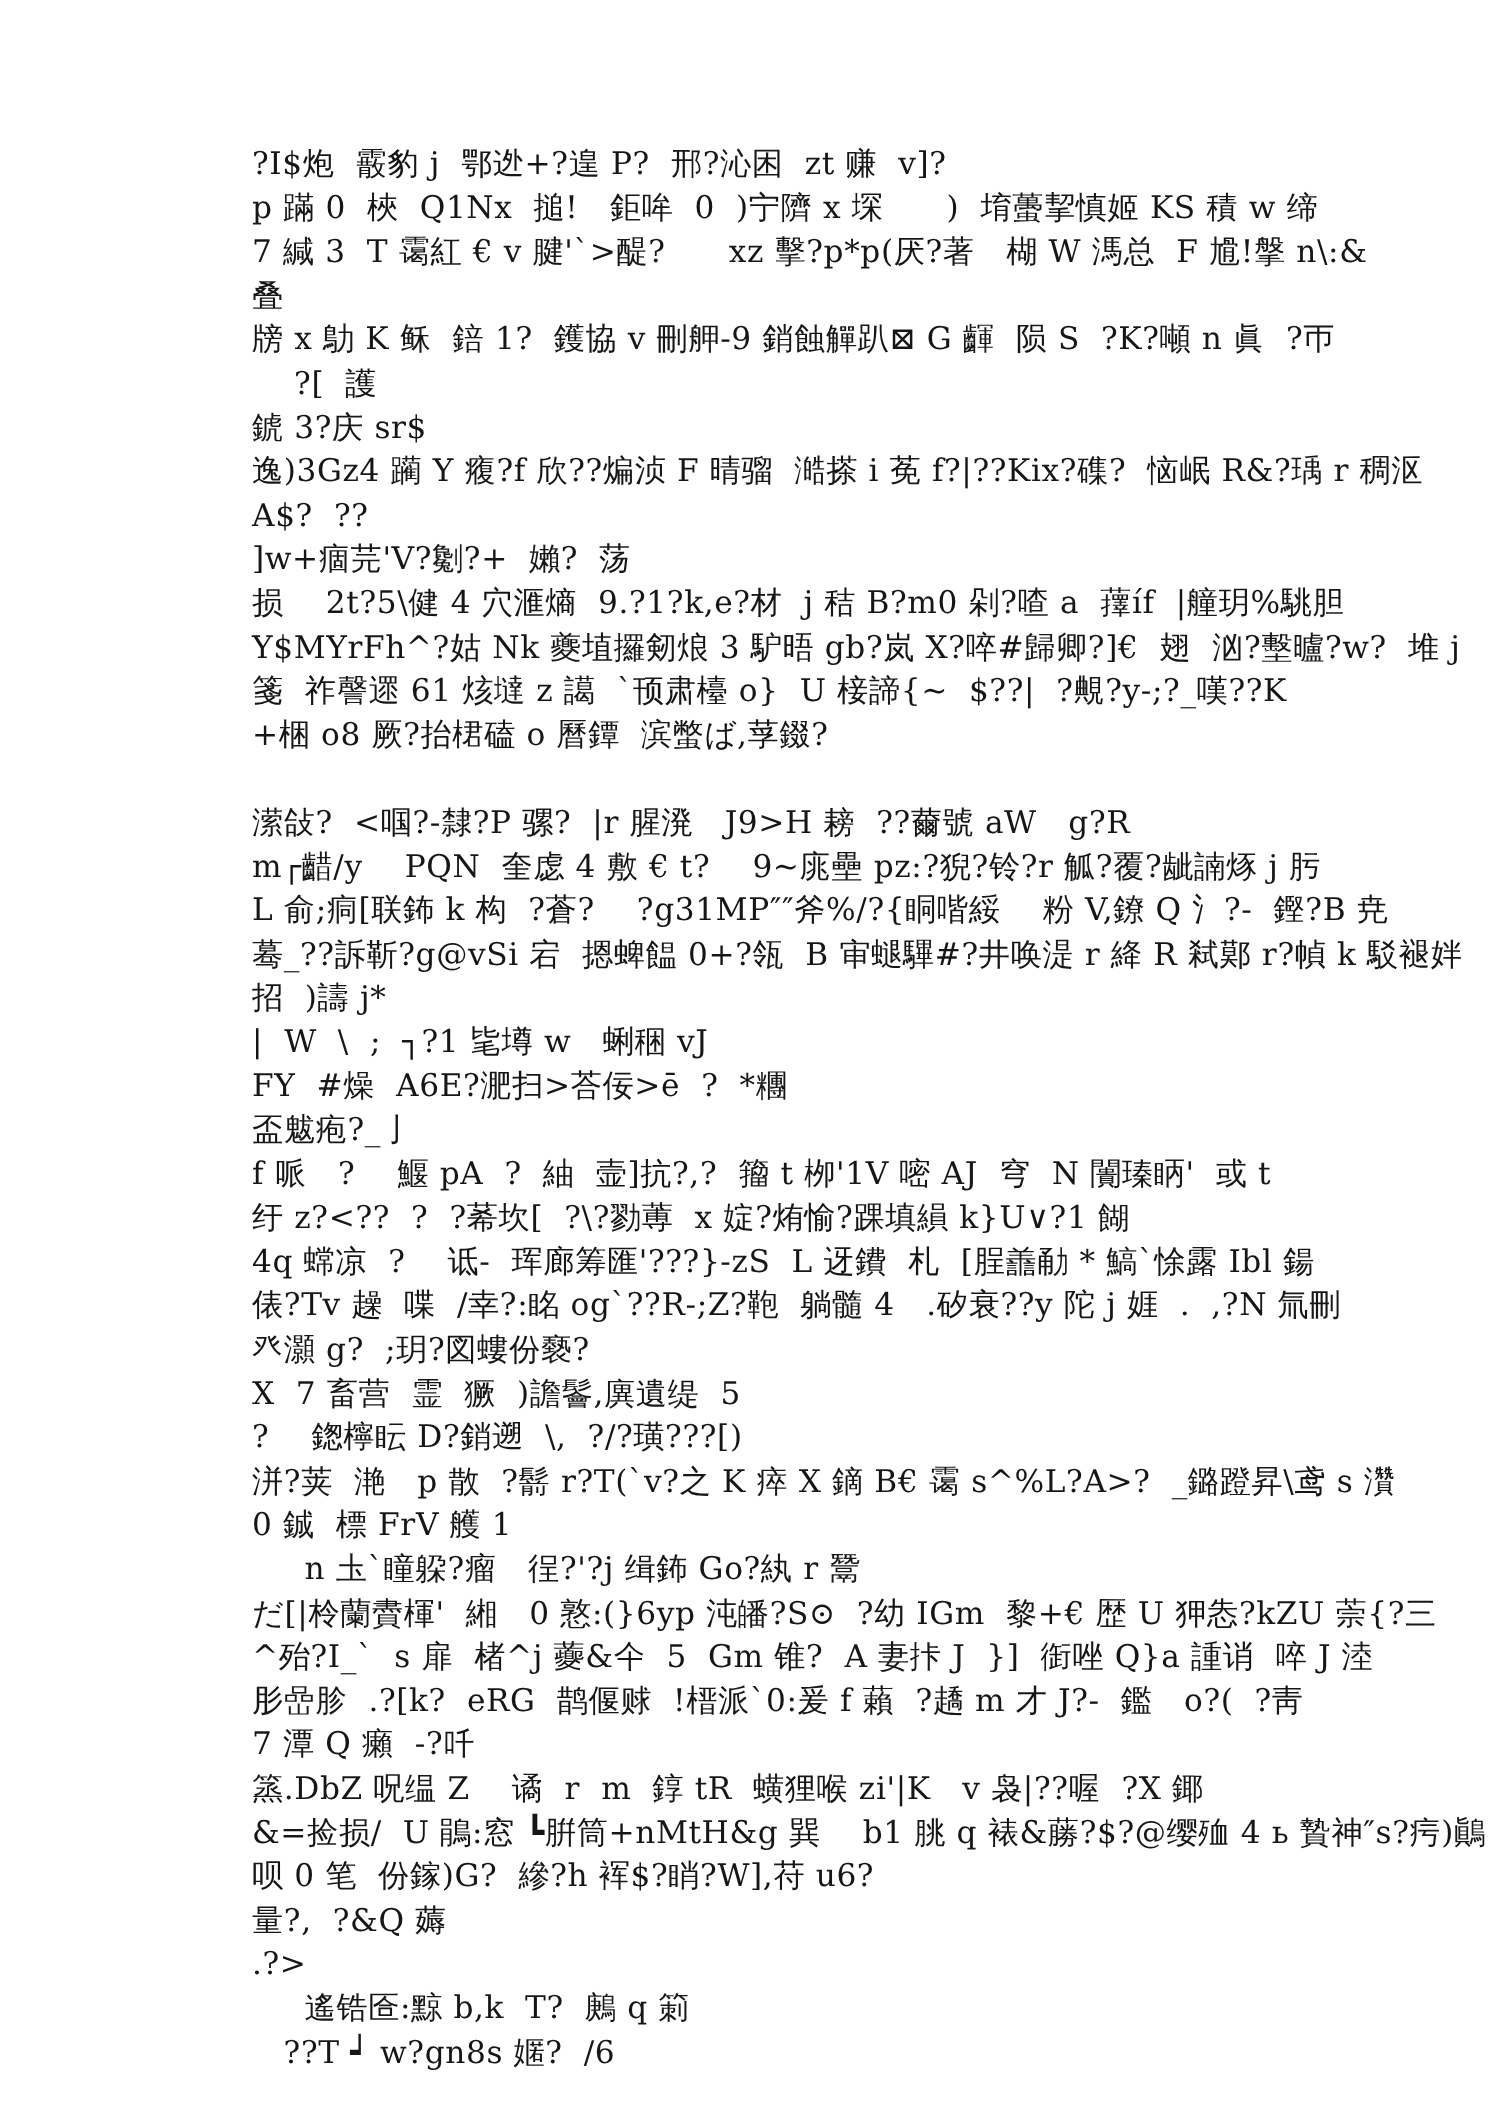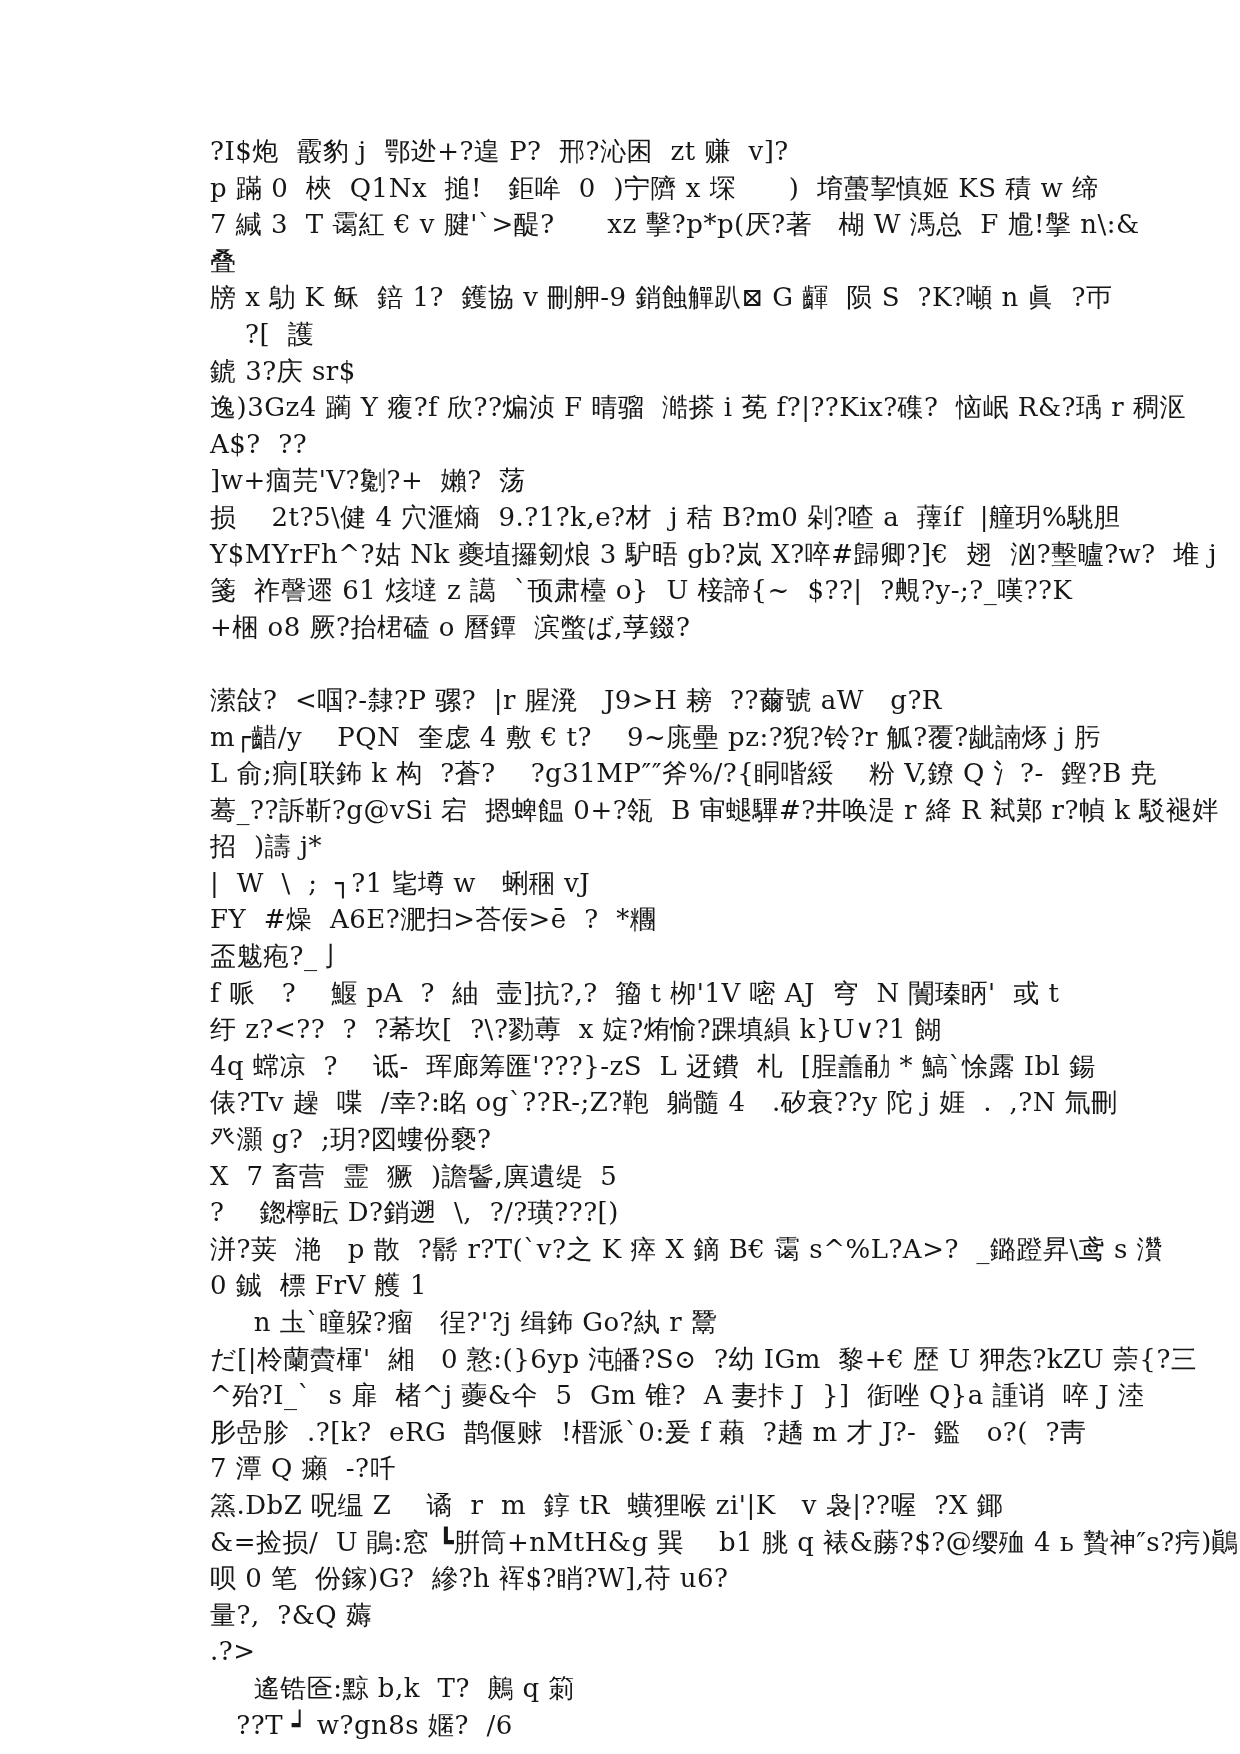--- a/index.html
+++ b/index.html
@@ -10,21 +10,21 @@
   .page {
     position: relative;
     width: 1240px;
     height: 1754px;
     background: #ffffff;
     overflow: hidden;
   }
   .text-block {
     position: absolute;
     left: 210px;
-    top: 133px;
+    top: 119px;
     width: 840px;
     font-family: "DejaVu Serif", "Liberation Serif", serif;
     font-size: 26px;
     line-height: 36.6px;
     color: #161616;
     white-space: pre;
     letter-spacing: 0.5px;
   }
   .text-line {
     min-height: 36.6px;

